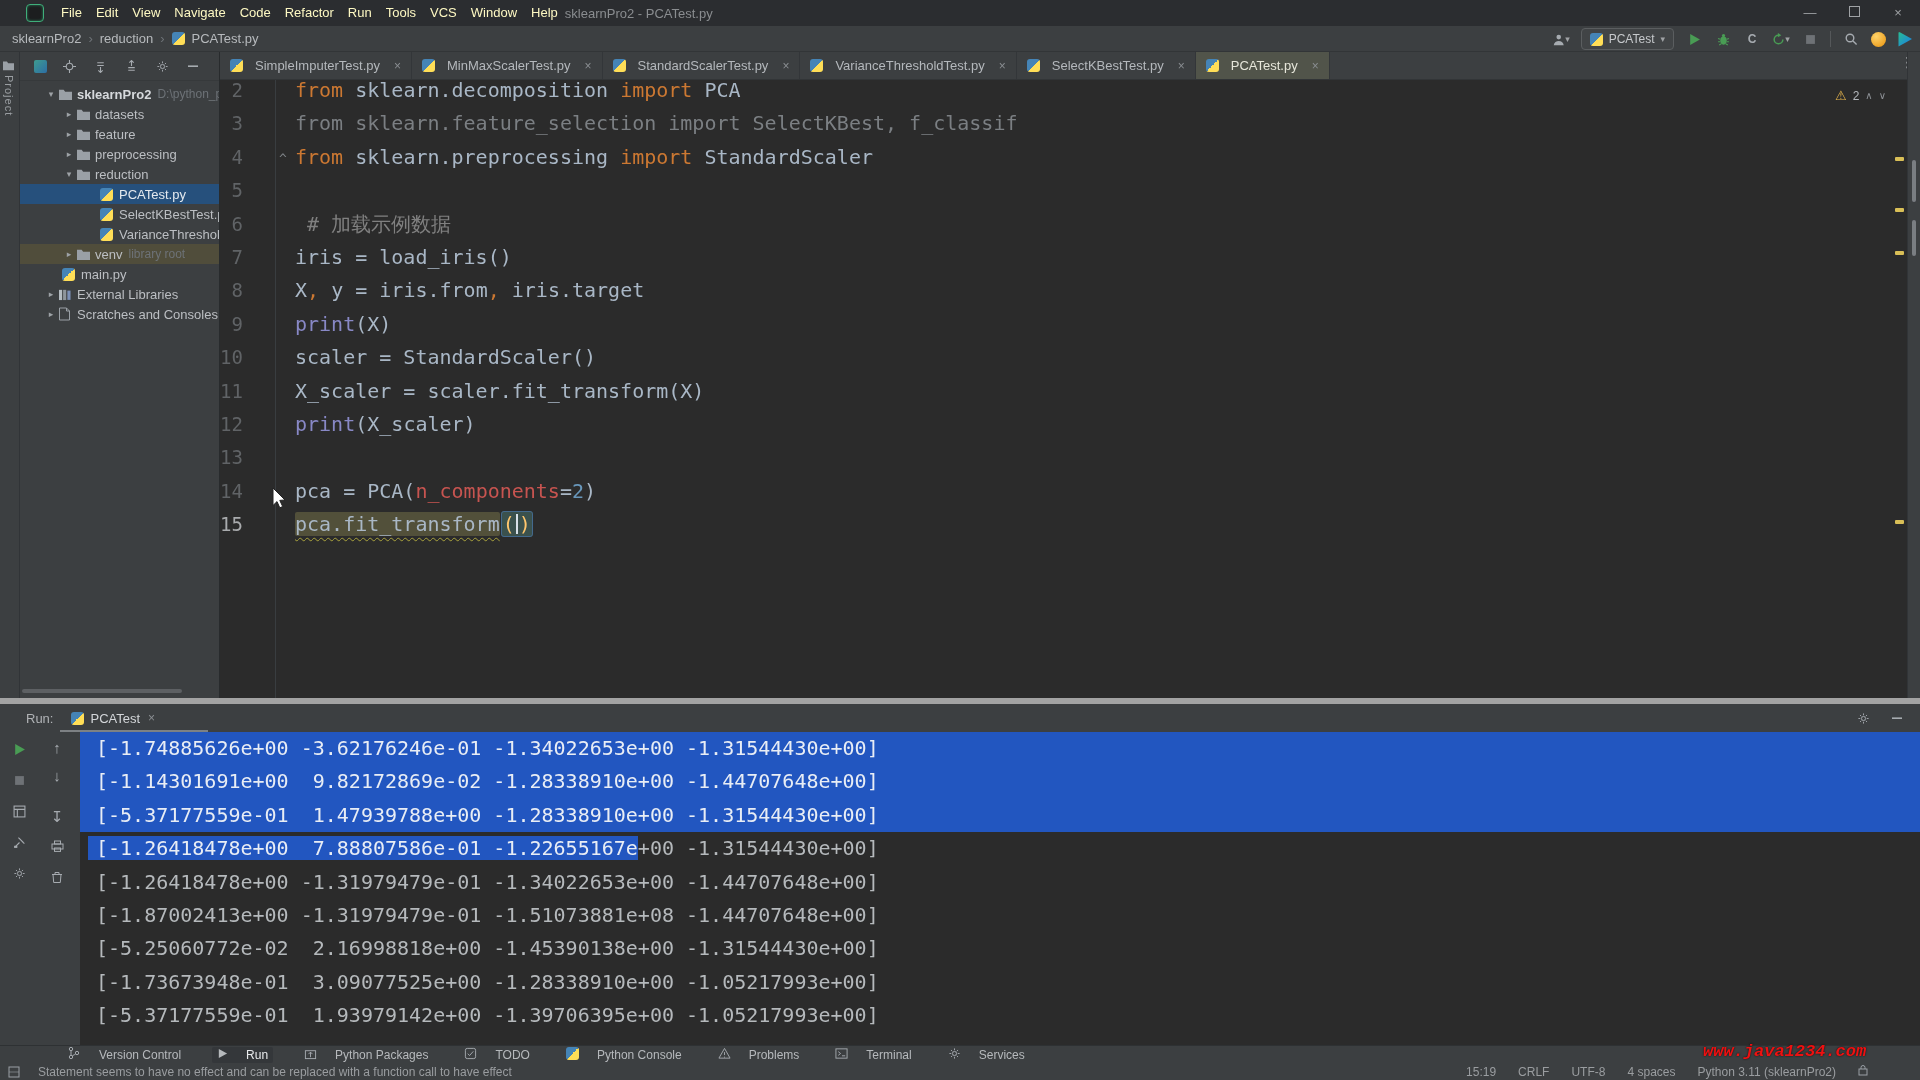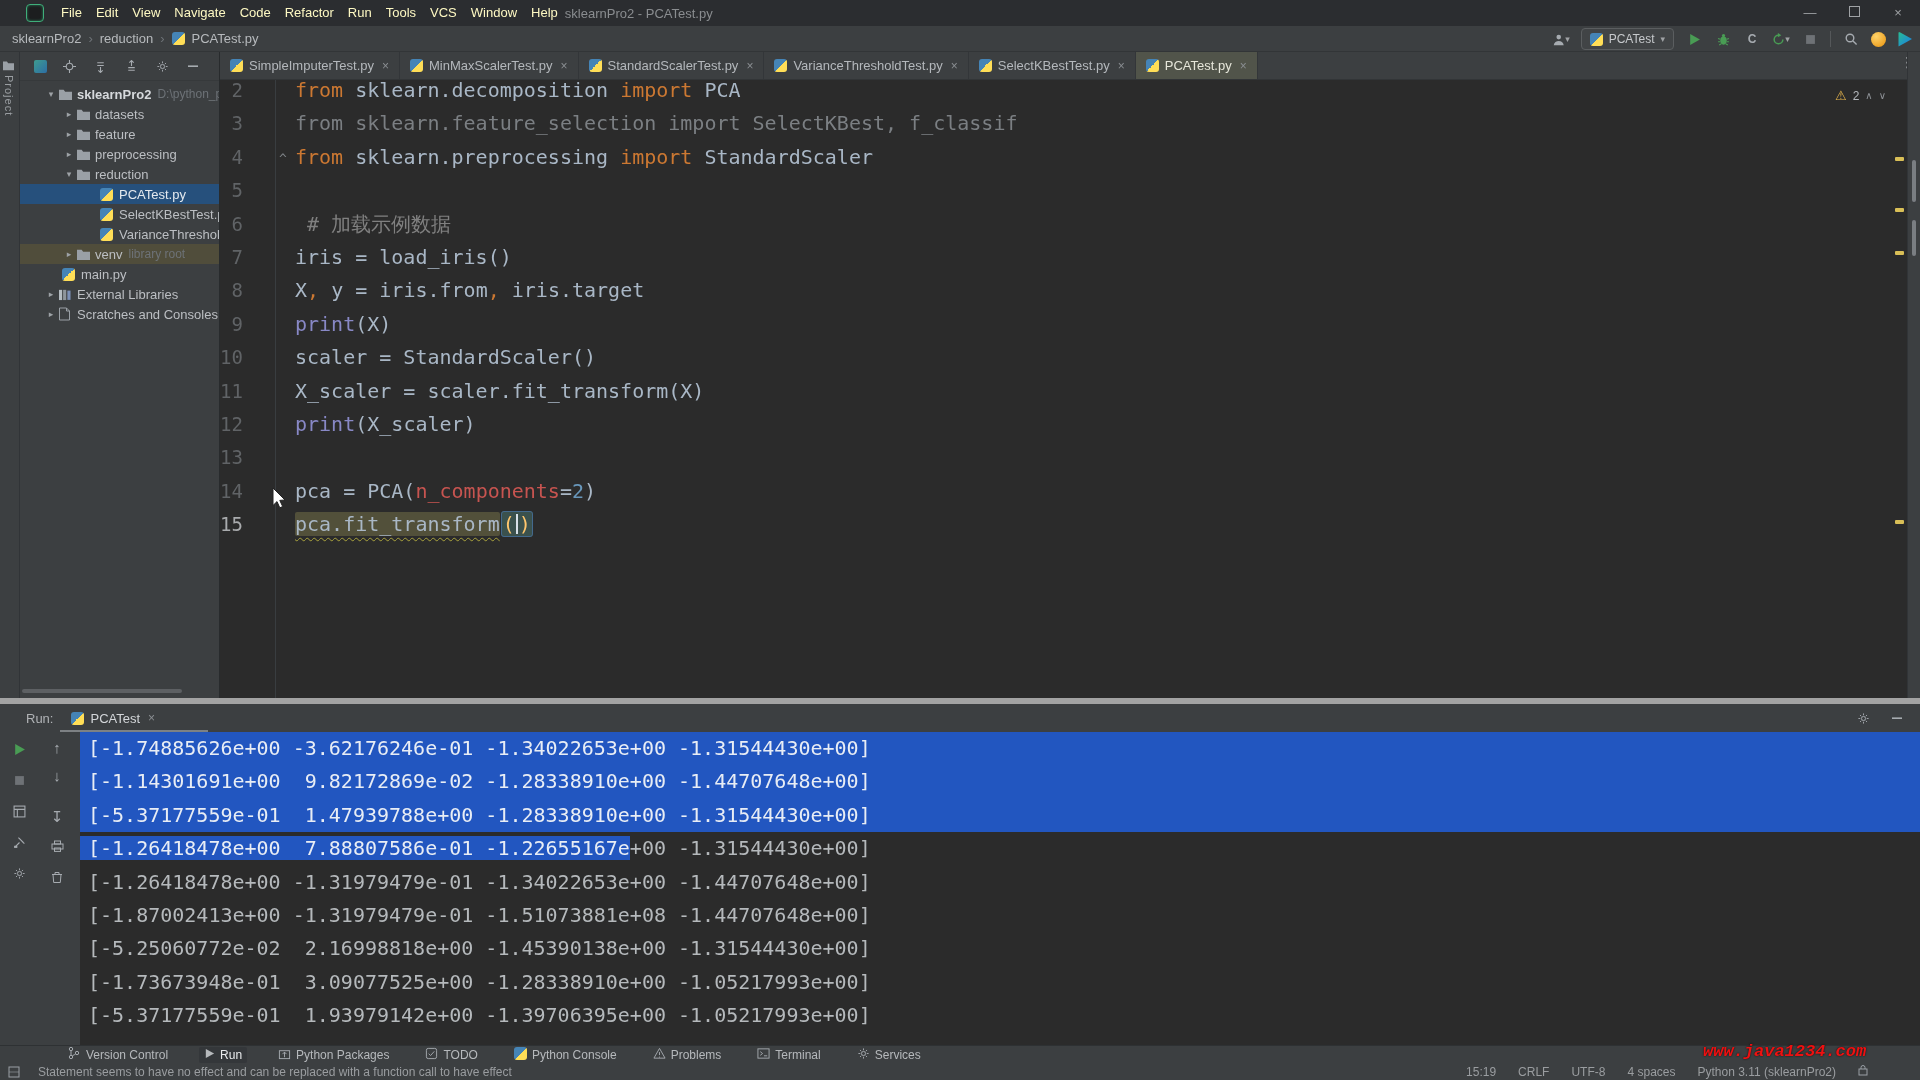--- a/index.html
+++ b/index.html
@@ -42,21 +42,21 @@
   .trow.sel{background:#26507c;color:#e4e9ee;}
   .trow.lib{background:rgba(96,89,55,0.55);}
   .chev{width:14px;font-size:9px;color:#9da2a6;text-align:center;flex:none;}
   .ticon{width:16px;flex:none;display:flex;align-items:center;}
   .tlabel{margin-left:3px;}
   .tlabel.b{font-weight:bold;color:#d6d9dc;}
   .tnote{margin-left:6px;color:#6d7277;font-size:12px;}
   .hscroll{position:absolute;left:2px;bottom:5px;width:160px;height:4px;border-radius:2px;background:#5d6063;}
   
   .tabbar{position:absolute;left:220px;top:52px;right:0;height:28px;background:#3c3f41;border-bottom:1px solid #323537;display:flex;box-sizing:border-box;}
-  .tab{display:flex;align-items:center;gap:6px;padding:0 10px;font-size:13px;color:#b4b8bc;border-right:1px solid #333639;}
+  .tab{display:flex;align-items:center;gap:12px;padding:0 10px;font-size:13px;color:#b4b8bc;border-right:1px solid #333639;}
   .tab.active{background:#51544a;color:#e6e6da;}
   .tx{color:#8a8e92;font-size:12px;margin-left:2px;}
   .tabmore{position:absolute;right:6px;top:54px;color:#9fa2a5;font-size:14px;}
   .pyic{display:inline-block;width:13px;height:13px;border-radius:3px;flex:none;
         background:linear-gradient(135deg,#4584b6 0 50%,#ffde57 50% 100%);}
   
   .editor{position:absolute;left:220px;top:80px;right:0;height:618px;background:#2b2b2b;overflow:hidden;}
   .gline{position:absolute;left:55px;top:0;bottom:0;border-left:1px solid #393d40;}
   .codewrap{position:absolute;left:0;top:-6px;right:0;}
   .cl{position:relative;height:33.4px;line-height:33.4px;font-family:"DejaVu Sans Mono",monospace;font-size:20px;white-space:pre;display:flex;}
@@ -86,26 +86,26 @@
   .runpanel{position:absolute;left:0;top:698px;width:1920px;height:347px;background:#3c3f41;border-top:6px solid #a3a3a3;box-sizing:border-box;}
   .runheader{position:relative;height:28px;display:flex;align-items:center;font-size:13px;}
   .runlabel{margin-left:26px;color:#b0b3b6;}
   .runtab{display:flex;align-items:center;gap:6px;margin-left:18px;color:#d3d6d9;height:100%;}
   .runtabline{position:absolute;left:60px;top:26px;width:148px;height:2px;background:#7d8184;}
   .runhicons{position:absolute;right:14px;top:0;height:28px;display:flex;align-items:center;gap:16px;}
   .runtools{position:absolute;left:0;top:28px;width:80px;bottom:0;background:#3c3f41;display:flex;}
   .rcol{width:38px;display:flex;flex-direction:column;align-items:center;gap:13px;padding-top:8px;}
   .rgly{color:#a6abb0;font-size:15px;line-height:15px;}
   .console{position:absolute;left:80px;top:28px;right:0;bottom:0;background:#2b2b2b;overflow:hidden;}
-  .crow{height:33.4px;line-height:33.4px;padding-left:8px;font-family:"DejaVu Sans Mono",monospace;font-size:20px;white-space:pre;color:#b5b9bc;}
+  .crow{height:33.4px;line-height:33.4px;padding-left:16px;font-family:"DejaVu Sans Mono",monospace;font-size:20px;white-space:pre;color:#b5b9bc;}
   .crow.sel{background:#2256c0;color:#e8edf5;}
   .crow .s{background:#2256c0;color:#e8edf5;box-shadow:-8px 0 0 #2256c0;}
   
   .bbar{position:absolute;left:0;top:1045px;width:1920px;height:18px;background:#3c3f41;border-top:1px solid #2e3133;display:flex;align-items:center;gap:26px;padding-left:62px;box-sizing:border-box;}
-  .bitem{display:flex;align-items:center;gap:5px;font-size:12px;color:#b6b9bc;height:16px;padding:0 5px;border-radius:2px;}
+  .bitem{display:flex;align-items:center;gap:18px;font-size:12px;color:#b6b9bc;height:16px;padding:0 5px;border-radius:2px;}
   .bitem.active{background:#34373a;color:#e8eaec;}
   
   .sbar{position:absolute;left:0;top:1063px;width:1920px;height:17px;background:#3c3f41;display:flex;align-items:center;font-size:12px;color:#9a9da0;}
   .sw-icon{margin-left:8px;display:flex;align-items:center;}
   .smsg{margin-left:18px;}
   .sright{position:absolute;right:52px;display:flex;align-items:center;gap:22px;}
   .wm{position:absolute;left:1703px;top:1042px;font-family:Liberation Mono, monospace;font-style:italic;font-weight:bold;
       font-size:17px;color:#ee1111;text-shadow:0 0 2px rgba(0,0,0,.8);}
 </style>
 </head>

